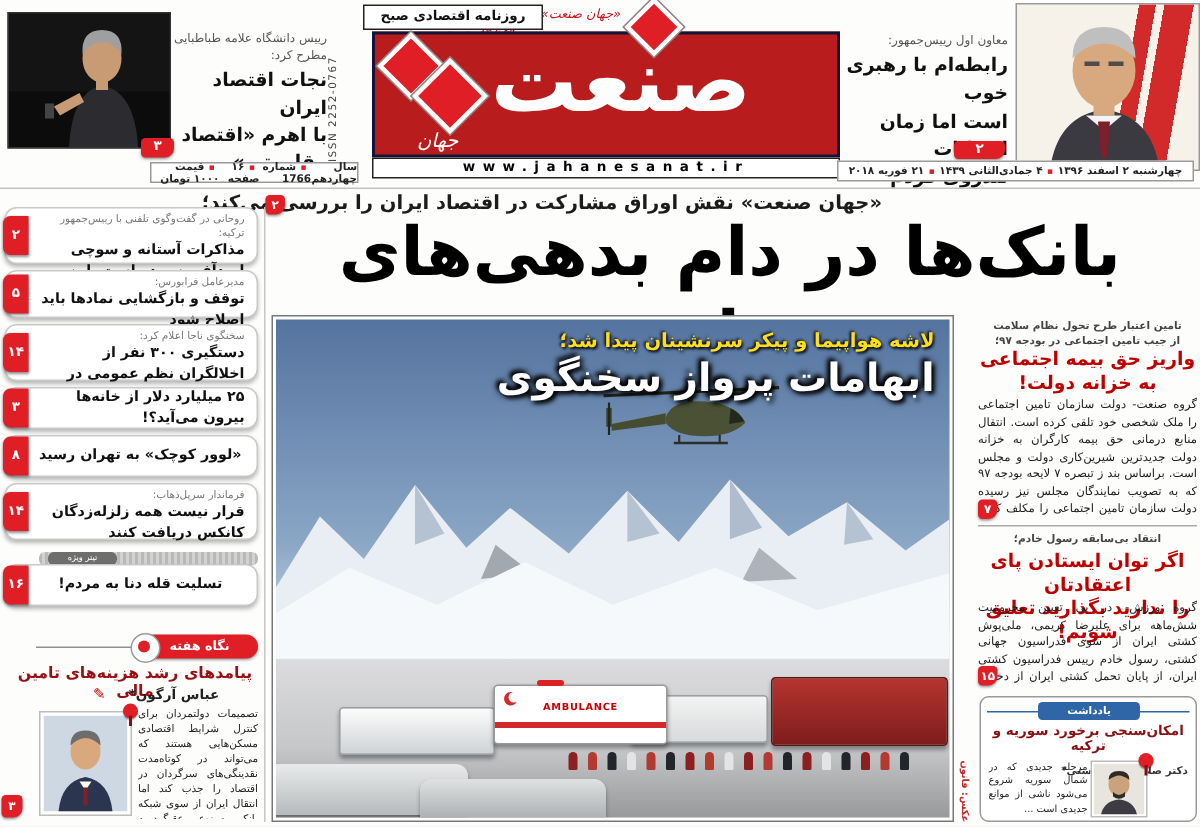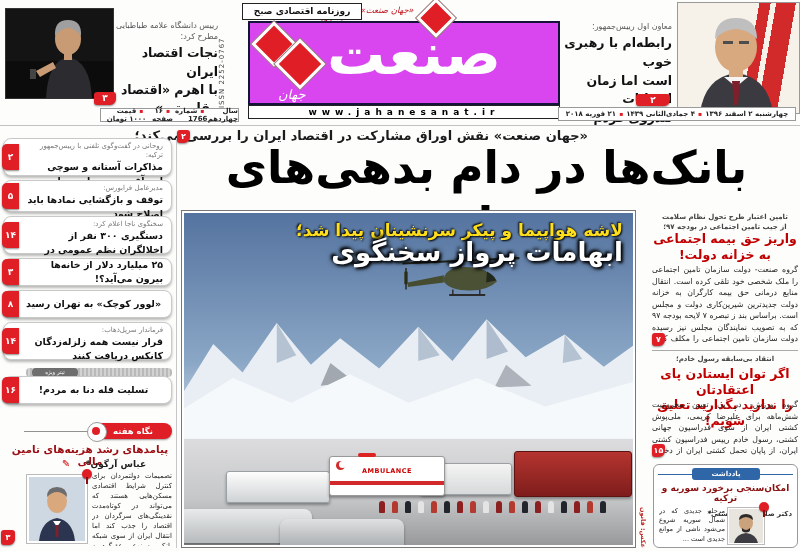--- a/index.html
+++ b/index.html
@@ -17,21 +17,21 @@
   .teaser-badge{background:#e01e26;color:#fff;font-weight:bold;font-size:9px;text-align:center;
         border-radius:3px 3px 6px 3px;box-shadow:0 1px 2px rgba(0,0,0,.45);}
   .issn{left:218px;top:34px;height:74px;writing-mode:vertical-rl;transform:rotate(180deg);
         font-size:7px;letter-spacing:1px;color:#444;direction:ltr;}
 
   .logo-wrap{left:240px;top:0;width:326px;height:124px;}
   .slogan{position:absolute;right:150px;left:6px;top:5px;font-size:8.5px;color:#c1121c;
         font-style:italic;text-align:center;line-height:1.2;}
   .tagline{position:absolute;left:2px;top:3px;width:118px;height:15px;border:1px solid #222;background:#fff;
         font-size:9px;font-weight:bold;text-align:center;line-height:15px;color:#111;}
-  .logo-box{position:absolute;left:8px;top:21px;width:312px;height:84px;background:#d946ef;
+  .logo-box{position:absolute;left:8px;top:21px;width:312px;height:84px;background:#b91c1c;
         border:2px solid #14143a;box-sizing:border-box;}
   .wordmark{position:absolute;left:30px;right:10px;top:-6px;color:#fff;font-size:58px;font-weight:bold;
         text-align:center;line-height:1.3;}
   .wordmark-sub{position:absolute;left:28px;bottom:1px;color:#fff;font-size:13px;font-style:italic;}
   .website{position:absolute;left:8px;top:105px;width:312px;height:14px;background:#fff;border:1px solid #222;
         box-sizing:border-box;font-size:9px;font-weight:bold;letter-spacing:5px;text-align:center;
         line-height:12px;color:#000;direction:ltr;}
   .diamond{position:absolute;background:#e01e26;border:3px solid #fff;box-shadow:0 0 0 1px #888;
         transform:rotate(45deg);}
 
@@ -55,21 +55,21 @@
   .lead-head{left:175px;right:2px;top:140px;text-align:center;font-size:45px;font-weight:bold;
         color:#000;letter-spacing:-1px;line-height:1.25;}
 
   
   .photo{left:181px;top:210px;width:455px;height:338px;background:#fff;border:1px solid #777;
         padding:2px;box-sizing:border-box;}
   .photo-img{position:relative;width:100%;height:100%;overflow:hidden;
         background:linear-gradient(#54739f,#8ba7c6 45%,#c2d1e0 62%,#e2e2e4 63%,#c6c7c9 86%,#97999b 100%);}
   .mtn{position:absolute;left:0;top:28%;width:100%;height:40%;}
   .heli{position:absolute;left:47%;top:11%;width:130px;height:54px;}
-  .ph-overline{position:absolute;right:10px;top:7px;color:#ffdf1b;font-size:17px;font-weight:bold;
+  .ph-overline{position:absolute;right:10px;top:7px;color:#ffdf1b;font-size:13px;font-weight:bold;
         text-shadow:1px 1px 2px #000,-1px -1px 2px #000;}
   .ph-title{position:absolute;right:10px;top:24px;color:#fff;font-size:26px;font-weight:bold;
         text-shadow:2px 2px 3px #000,-2px -2px 3px #000,0 0 6px rgba(0,0,0,.8);}
   .vehicle{position:absolute;border-radius:3px;box-shadow:0 2px 3px rgba(0,0,0,.35);padding-left:38px;}
   .amb{left:145px;top:243px;width:76px;height:38px;background:#fff;border:1px solid #999;}
   .amb .lightbar{position:absolute;left:28px;top:-4px;width:18px;height:4px;background:#d22;border-radius:2px;}
   .amb .stripe{position:absolute;left:0;top:24px;width:100%;height:4px;background:#d22a2a;}
   .amb .word{position:absolute;left:0;top:10px;width:100%;text-align:center;color:#c00;
         font-size:6.5px;font-weight:bold;letter-spacing:.5px;direction:ltr;}
   .crescent{position:absolute;left:6px;top:4px;width:9px;height:9px;background:#d22a2a;border-radius:50%;}

